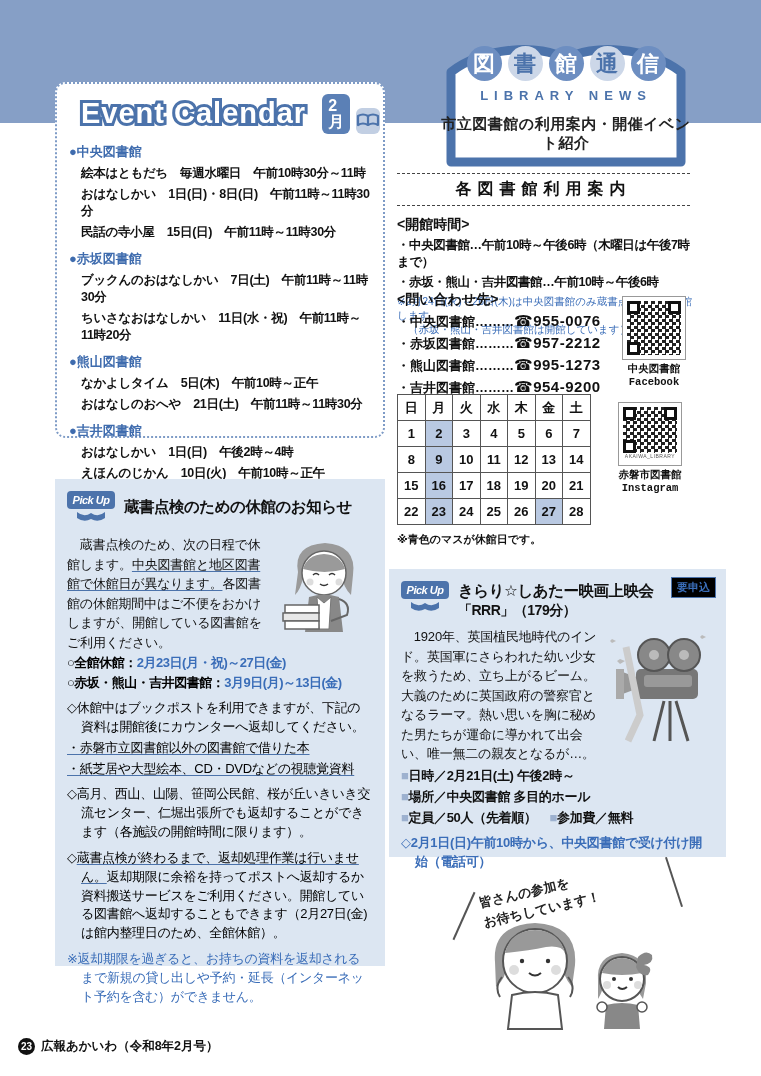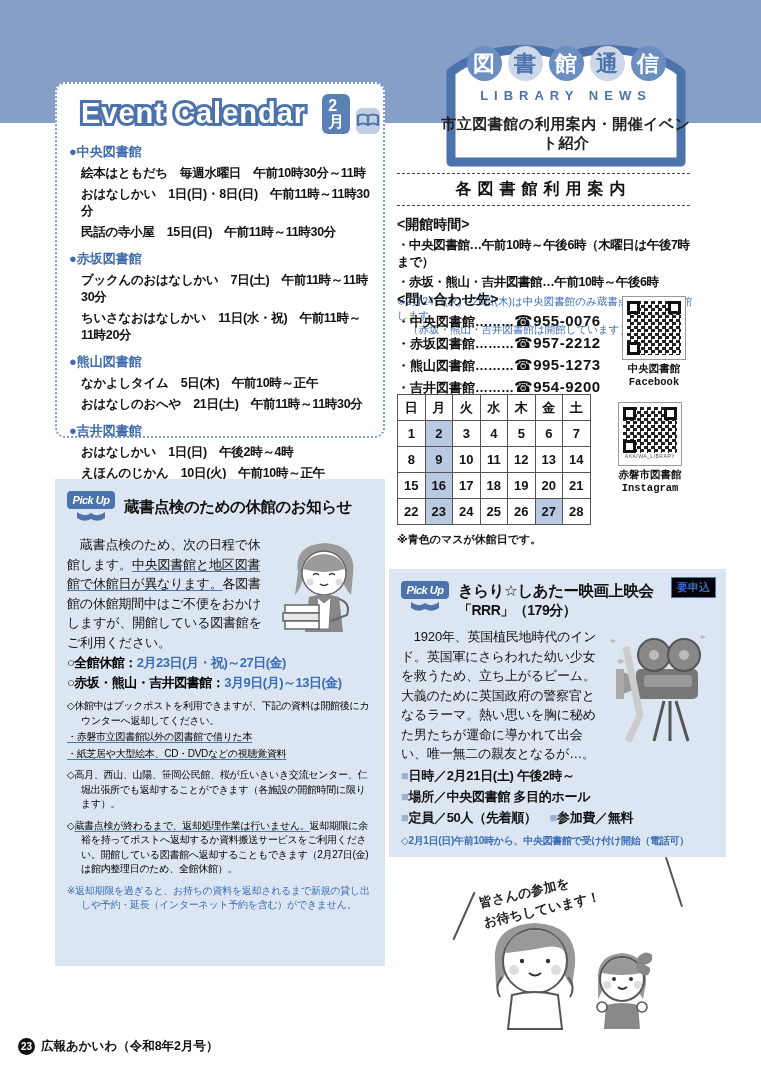--- a/index.html
+++ b/index.html
@@ -77,21 +77,21 @@
   .pickup-badge .pb-rect { background:#4c73ab; color:#fff; font-style:italic; font-weight:bold;
        font-size:11px; border-radius:4px; padding:3px 2px; letter-spacing:-0.5px; }
   .pickup-title { font-size:15.5px; font-weight:bold; color:#111; line-height:1.3; letter-spacing:-0.5px; }
   .pickup-title .t2 { font-size:14px; }
   .apply-badge { position:absolute; right:10px; top:8px; background:#000000; border:1.5px solid #4c73ab;
        color:#3a6db8; font-size:11px; font-weight:bold; padding:2px 5px; }
   .p-body { font-size:13px; color:#111; line-height:1.5; margin-top:8px; letter-spacing:-0.2px; }
   .p-body u, .p-ul { text-decoration:underline; text-underline-offset:2px; text-decoration-color:#4c73ab; }
   .blue { color:#3a6db8; }
   .closed-line { font-size:13px; font-weight:bold; margin-top:2px; letter-spacing:-0.5px; }
-  .hang { padding-left:14px; text-indent:-14px; margin-top:7px; font-size:10px; line-height:1.45; letter-spacing:-0.3px; }
+  .hang { padding-left:14px; text-indent:-14px; margin-top:7px; font-size:13px; line-height:1.45; letter-spacing:-0.3px; }
   .detail-line { font-size:13px; font-weight:bold; color:#111; margin-top:3px; letter-spacing:-0.3px; }
   .detail-line .sq { color:#9db1cf; }
   .illu-float { float:right; margin:2px 0 2px 6px; }
 
   
   .bottom-illu { position:absolute; left:425px; top:862px; width:310px; height:175px; }
   .speech { position:absolute; left:55px; top:18px; transform:rotate(-13deg); font-size:13px;
             font-weight:bold; color:#222; line-height:1.5; white-space:nowrap; }
   .speech-line { position:absolute; width:2px; height:52px; background:#555; }
   .sl-left  { left:38px; top:28px; transform:rotate(24deg); }

